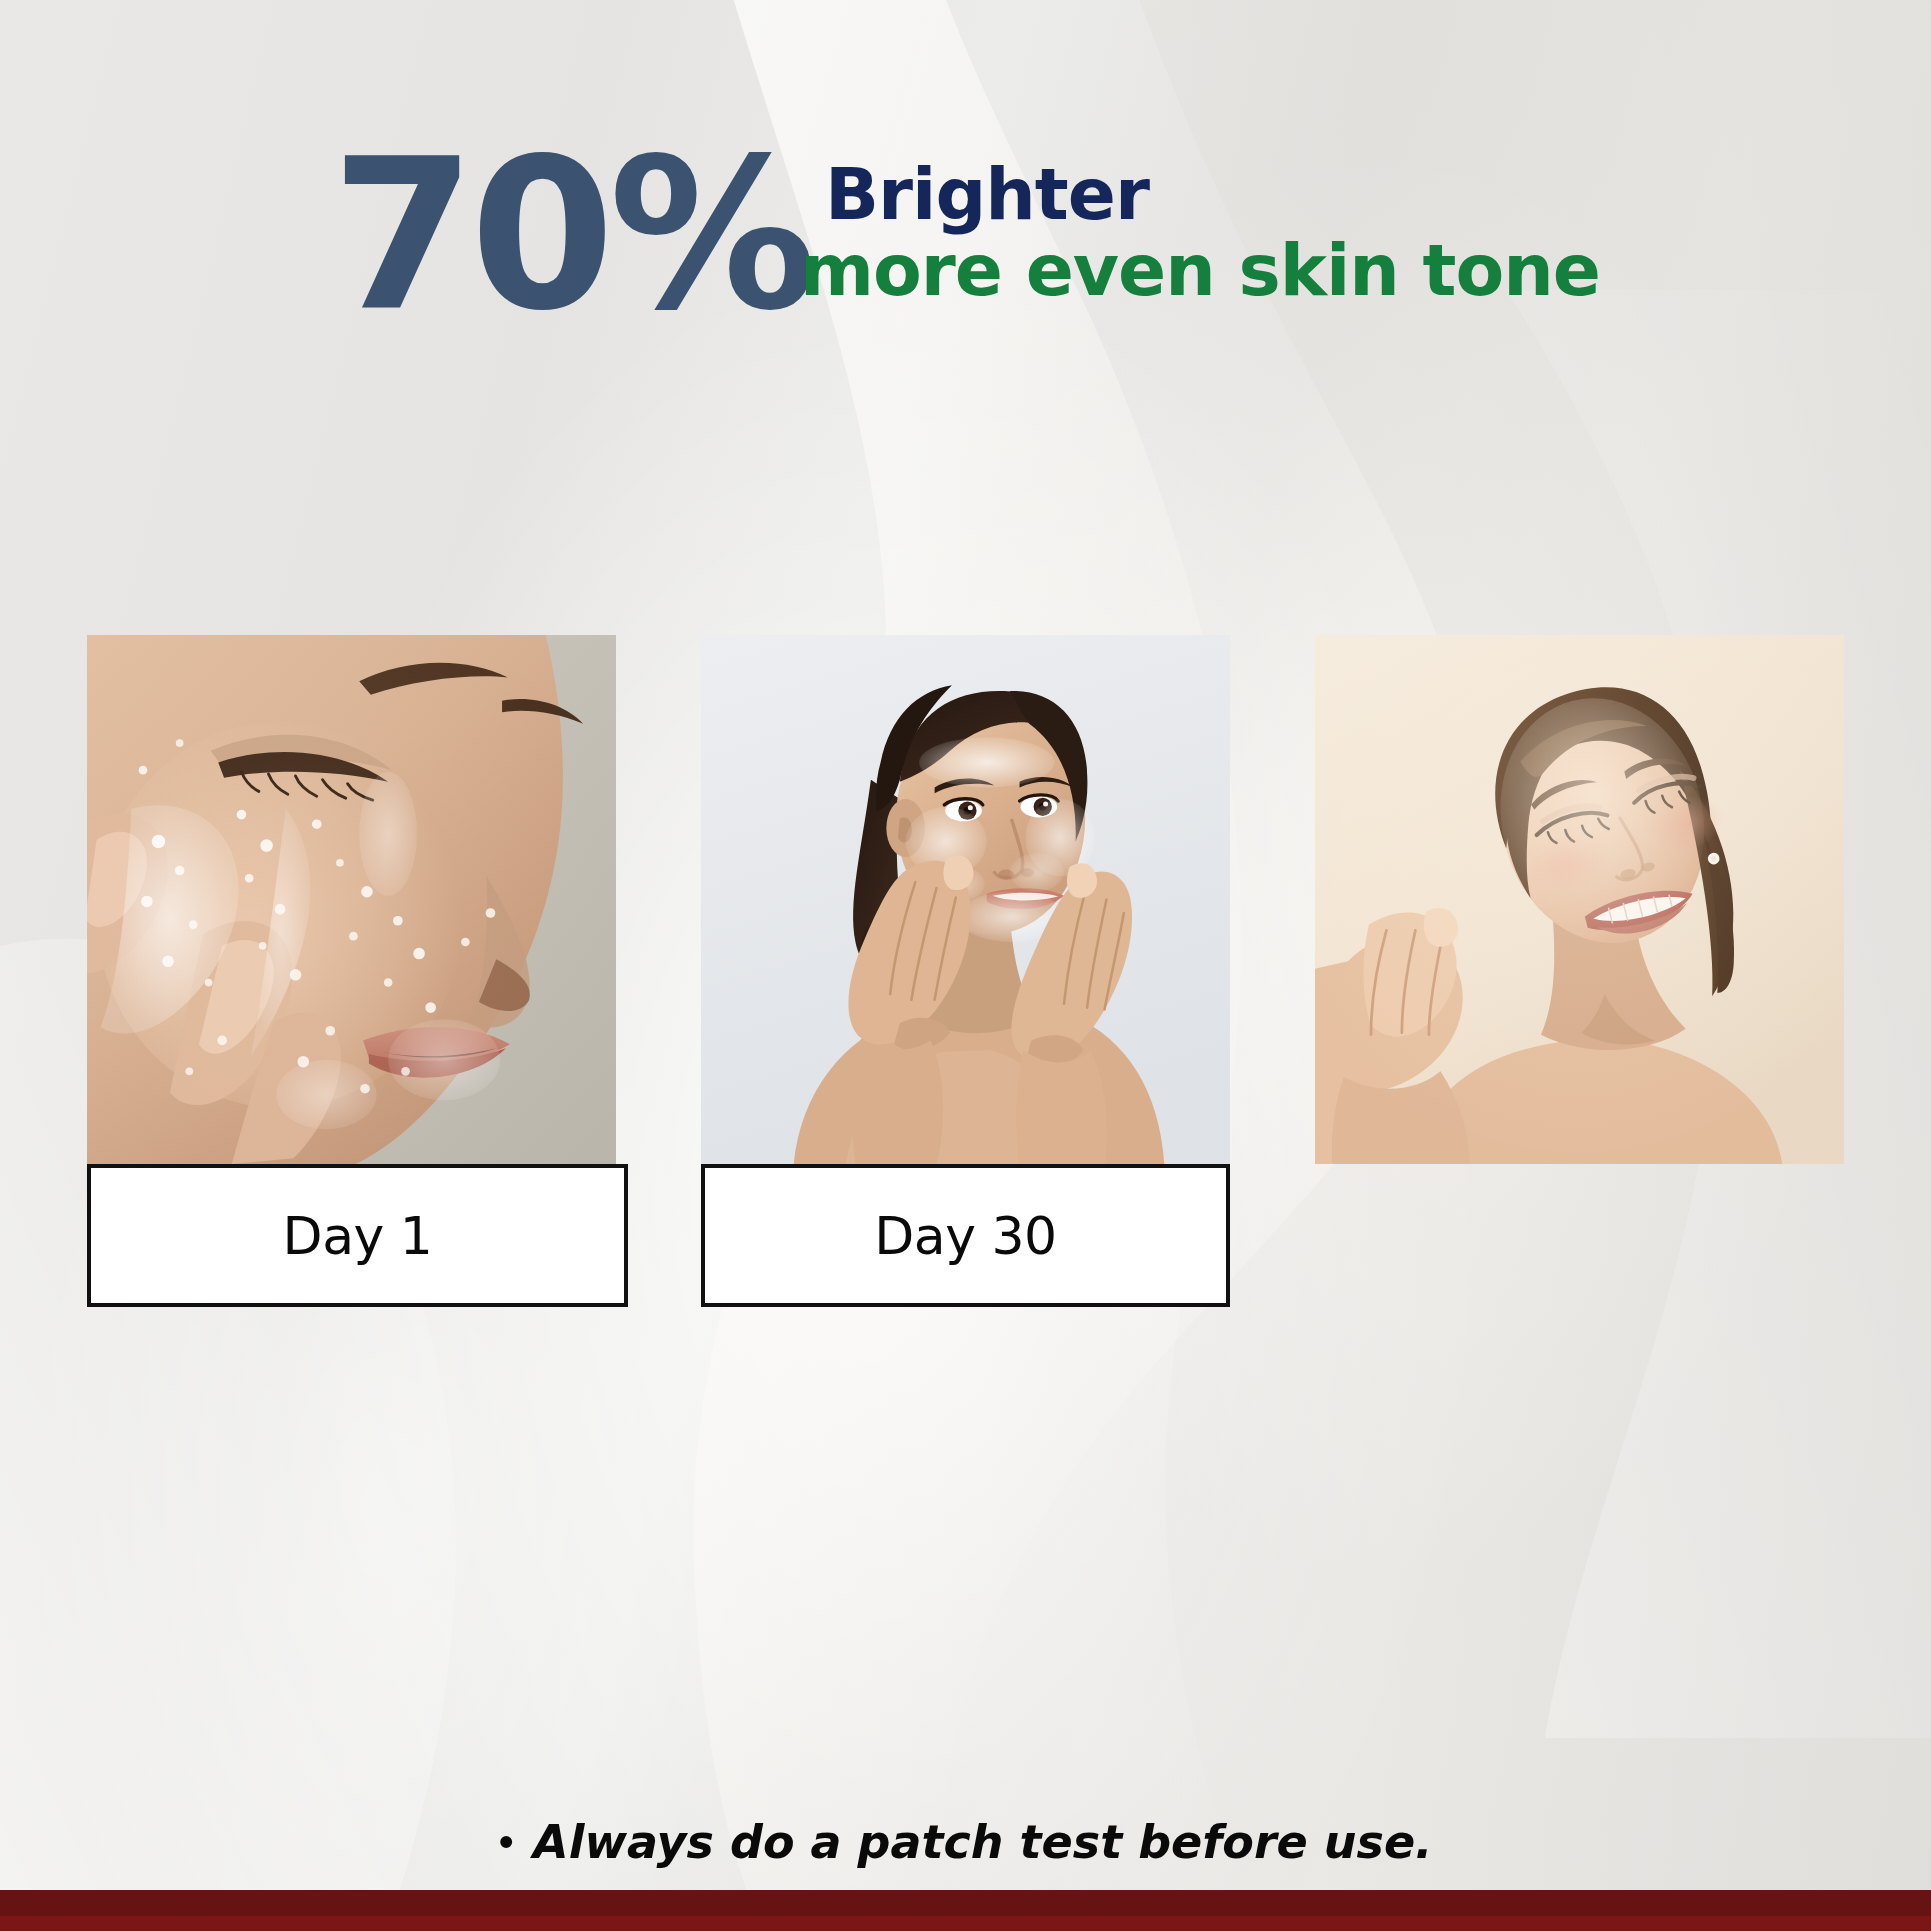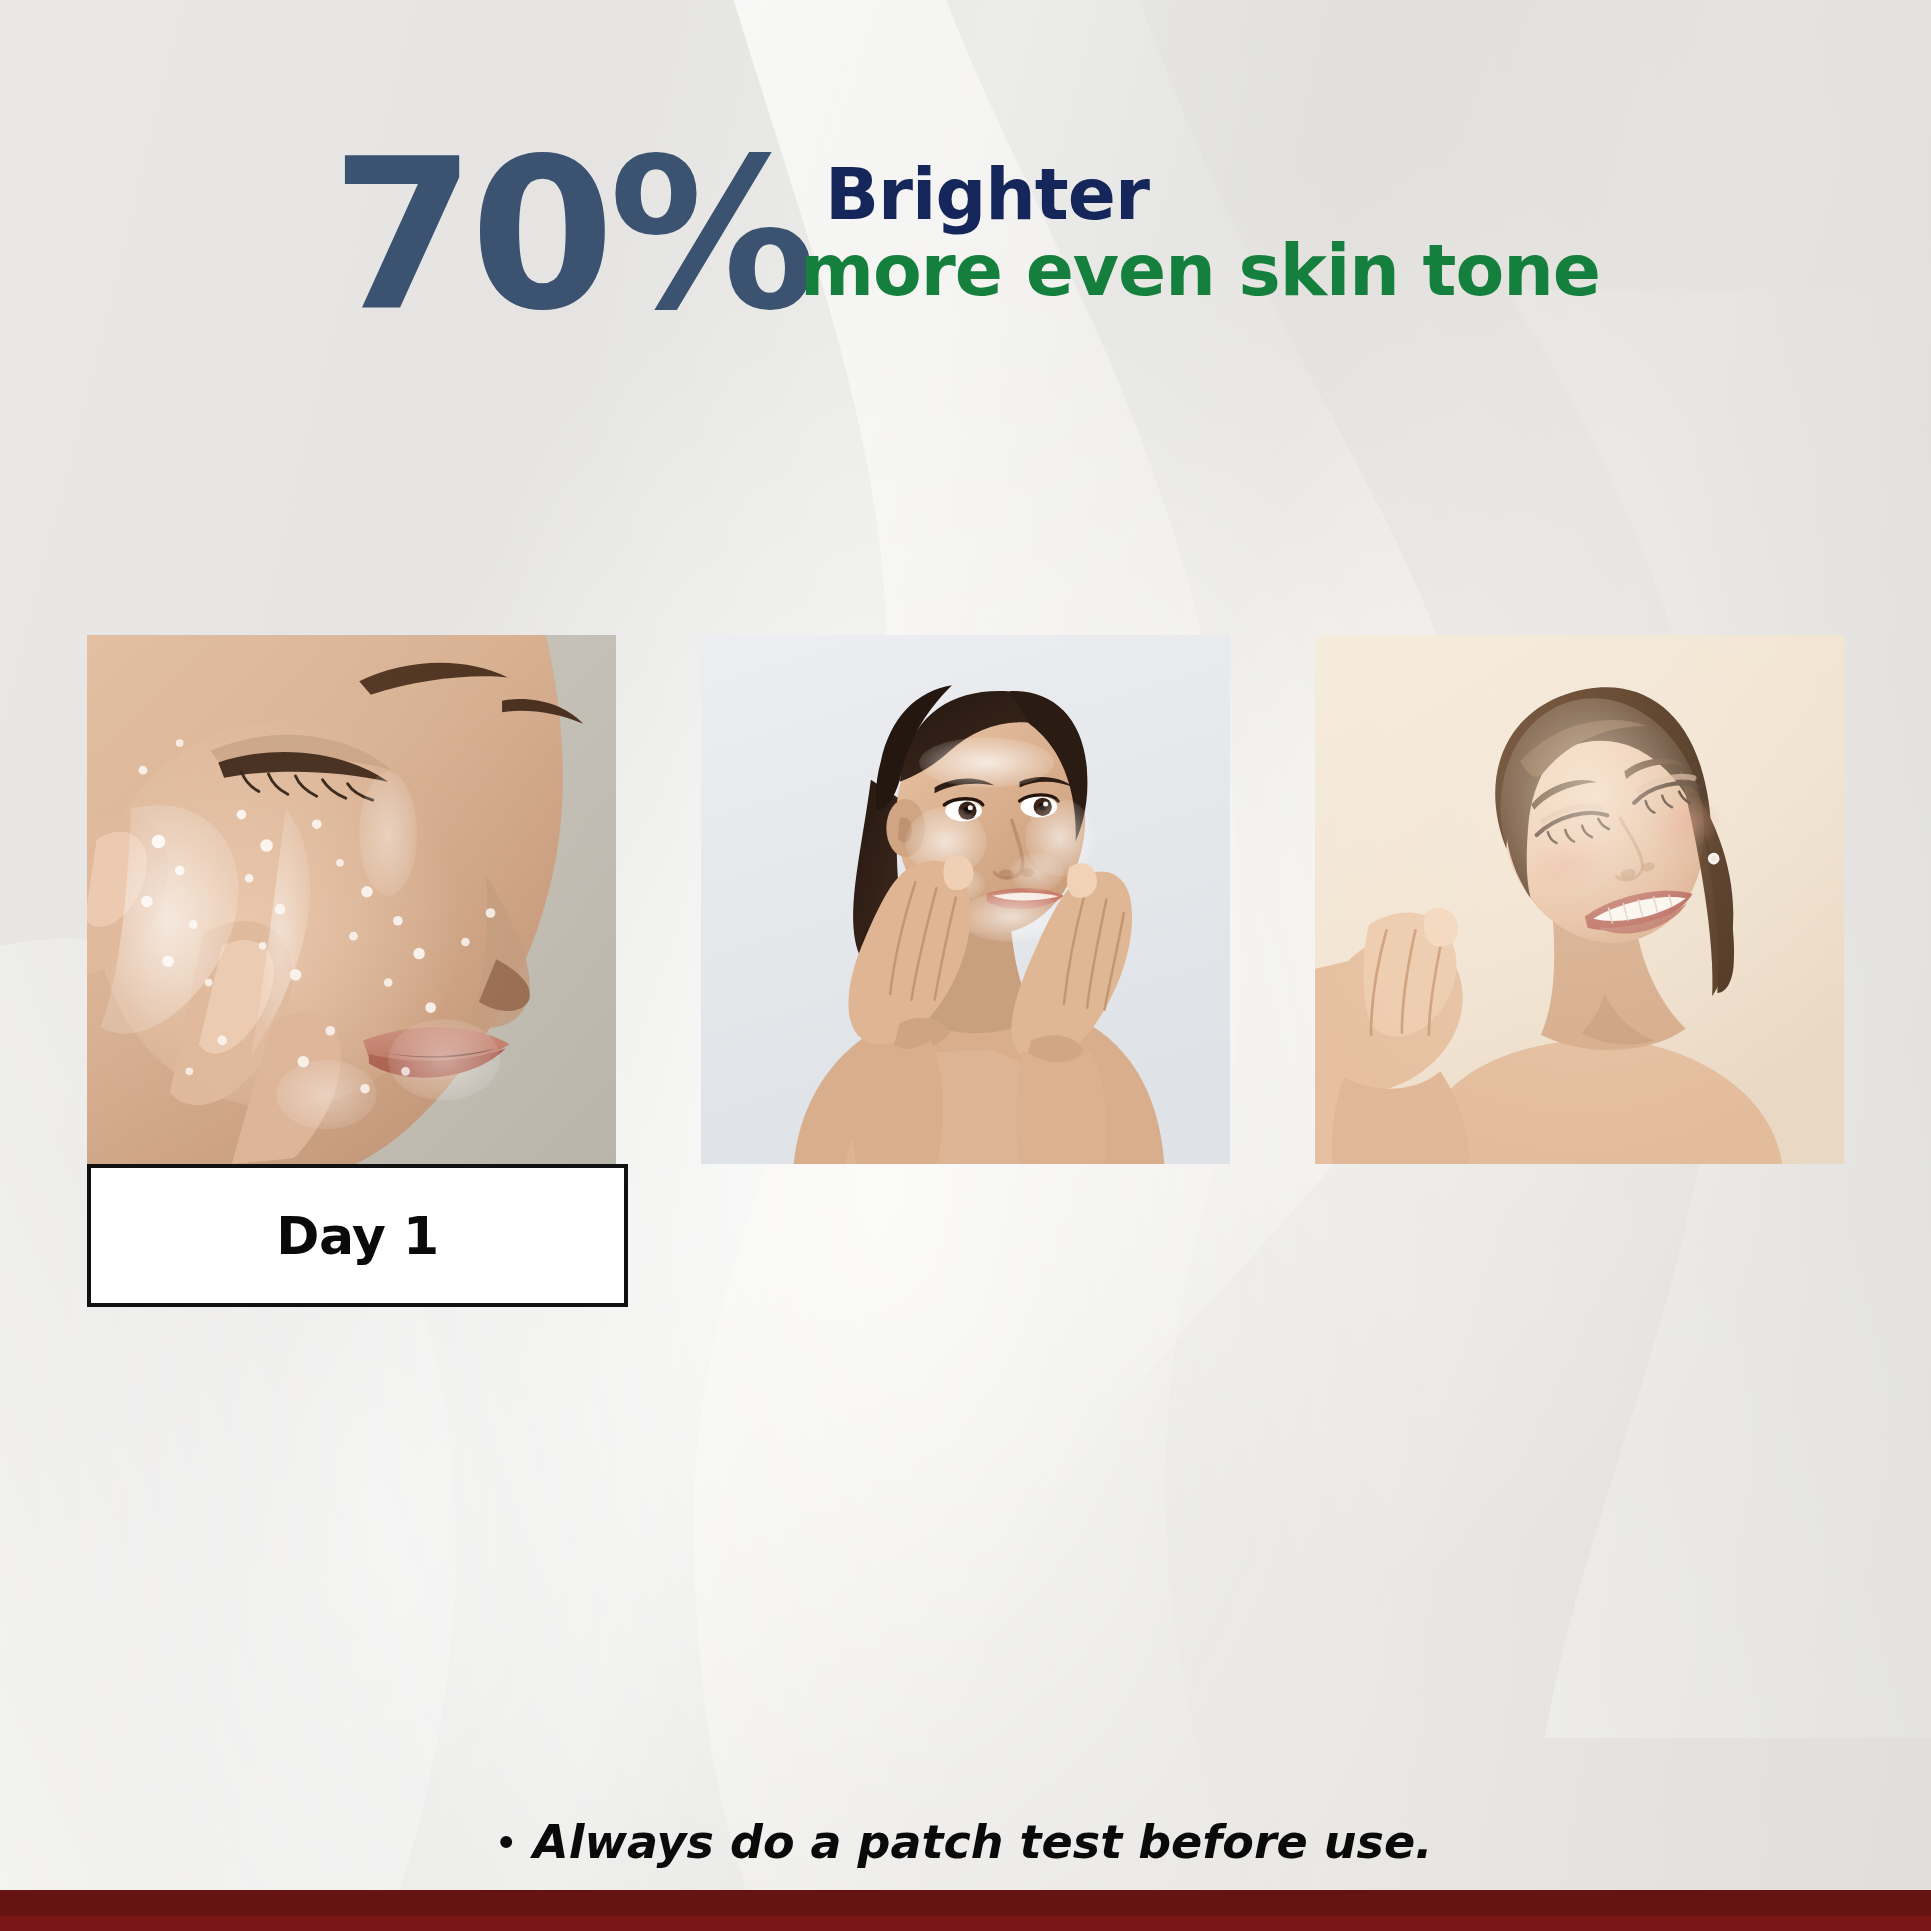--- a/index.html
+++ b/index.html
@@ -99,21 +99,21 @@
   .daylabel {
     width: 529px;
     height: 143px;
     box-sizing: border-box;
     border: 4.8px solid #111111;
     background: #ffffff;
     display: flex;
     align-items: center;
     justify-content: center;
     font-size: 52px;
-    font-weight: 700;
+    font-weight: 400;
     color: #0a0a0a;
     font-family: "DejaVu Sans", sans-serif;
     letter-spacing: -0.5px;
   }
   
   .card:nth-child(1) .daylabel { width: 541px; }
 
   
   #footnote {
     position: absolute;
@@ -391,20 +391,21 @@
             <path d="M438,288 C432,322 424,356 418,388"></path>
           </g>
           <path d="M382,240 C396,232 408,238 410,252 C412,264 402,274 390,272 C380,270 376,256 382,240 Z" fill="#f1d2b6"></path>
           <path d="M342,420 C364,410 388,414 396,430 C382,450 352,454 336,442 Z" fill="#d0a684"></path>
         </g>
 
         <path d="M166,418 C186,432 216,434 238,420 C254,456 254,510 244,548 L160,548 C154,500 156,454 166,418 Z" fill="#d9ae8c"></path>
         <path d="M334,430 C358,448 386,446 404,430 C420,466 424,514 418,548 L330,548 C324,506 326,464 334,430 Z" fill="#dcb18f"></path>
       </svg>
     </div>
+    <div class="daylabel">Day 30</div>
   </div>
 
   <div class="card">
     <div class="photo">
       <svg viewBox="0 0 548 548" preserveAspectRatio="xMidYMid slice" aria-hidden="true">
         <defs>
           <linearGradient id="p3bg" x1="0" y1="0" x2="0.6" y2="1">
             <stop offset="0%" stop-color="#f6ecdd"></stop>
               <stop offset="60%" stop-color="#f1e3d1"></stop>
               <stop offset="100%" stop-color="#e9d9c4"></stop>

